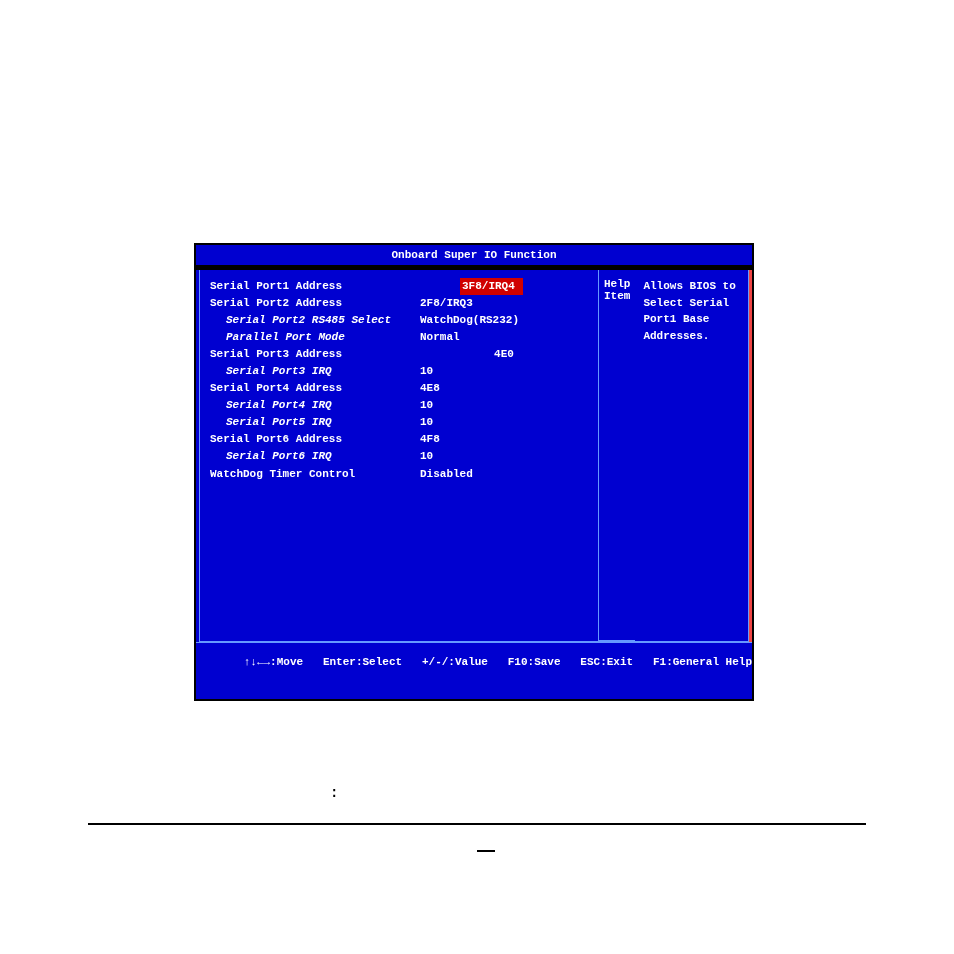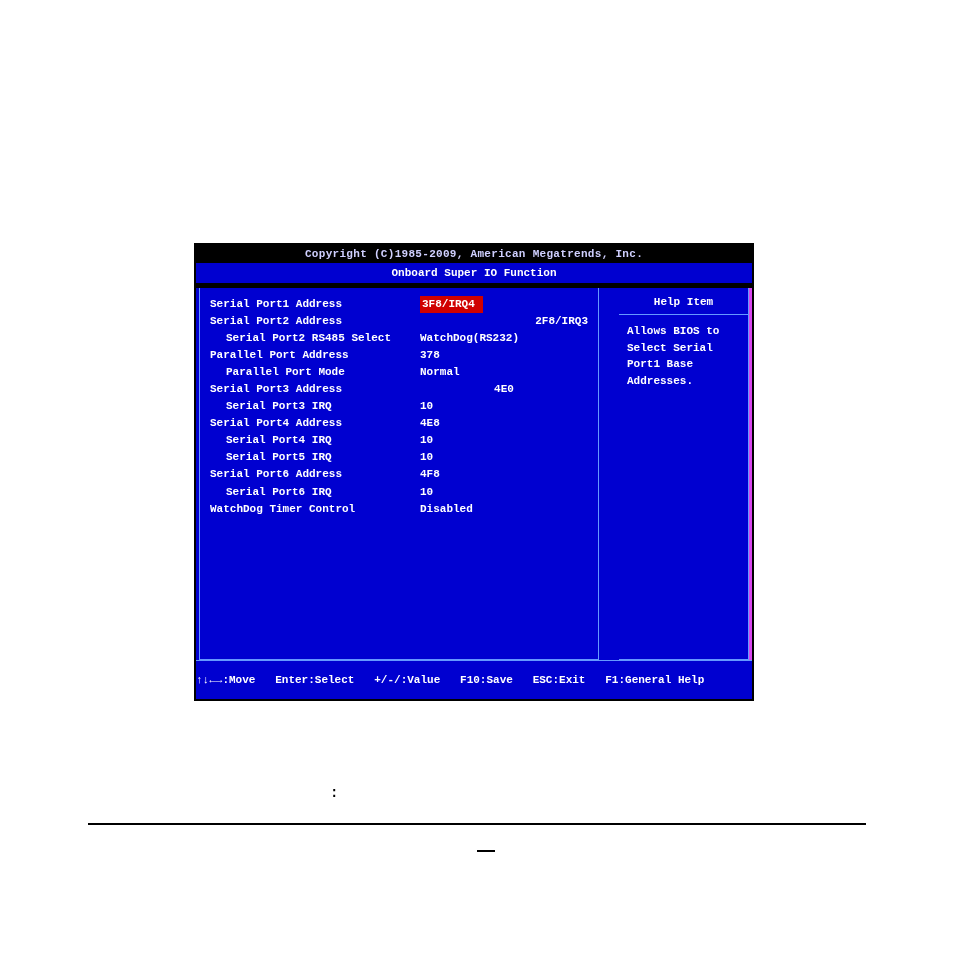--- a/index.html
+++ b/index.html
@@ -36,83 +36,83 @@
       font-size: 11px;
       text-align: center;
       padding: 4px 0;
       border-bottom: 5px solid #000000;
       font-weight: bold;
     }
     .content-wrap {
       display: flex;
       height: calc(100% - 18px - 24px - 40px);
       border-left: 3px solid #0000D0;
-      border-right: 3px solid #d946ef;
-      gap: 20px;
+      border-right: 3px solid #ef4444;
     }
     .main-panel {
       flex: 0 0 400px;
       border: 1px solid #6699ff;
       border-top: none;
       padding: 8px 10px;
       color: #fff;
       font-size: 11px;
       font-weight: bold;
     }
     .help-panel {
       flex: 1;
       border: 1px solid #6699ff;
       border-top: none;
       border-left: none;
       color: #fff;
       font-size: 11px;
       font-weight: bold;
       display: flex;
-      flex-direction: column;
     }
     .help-header {
       text-align: center;
       padding: 8px 5px 6px;
       border-bottom: 1px solid #6699ff;
     }
     .help-body {
       padding: 8px 8px;
       line-height: 1.5;
     }
     .setting-row {
       display: flex;
       line-height: 1.55;
     }
     .setting-label {
       flex: 0 0 210px;
       white-space: pre;
     }
     .setting-label.indent {
       padding-left: 16px;
+      font-style: italic;
     }
     .setting-value {
       flex: 1;
     }
     .setting-value.selected {
       background: #d00000;
       color: #fff;
       padding: 0 8px 0 2px;
       display: inline-block;
       max-width: fit-content;
+      margin-left: 40px;
     }
     .footer {
       height: 40px;
       border-top: 1px solid #6699ff;
       color: #fff;
       font-size: 11px;
       font-weight: bold;
       display: flex;
       flex-direction: column;
       justify-content: center;
-      align-items: flex-start;
+      align-items: flex-end;
       line-height: 1.5;
       padding: 3px 0;
     }
     .footer-line { white-space: pre; }
     
     .below-colon {
       position: absolute;
       left: 330px;
       top: 785px;
       font-size: 14px;
@@ -132,39 +132,34 @@
       left: 477px;
       top: 850px;
       width: 18px;
       border-top: 2px solid #000;
     }
   </style>
 </head>
 <body>
 
 <div class="bios-window">
-  <div class="titlebar">Copyright (C)1985-2009, American Megatrends, Inc.</div>
   <div class="subtitle">Onboard Super IO Function</div>
   <div class="content-wrap">
     <div class="main-panel" id="settings-panel">
         <div class="setting-row">
           <div class="setting-label">Serial Port1 Address</div>
           <div style="flex: 1 1 0%;"><span class="setting-value selected">3F8/IRQ4</span></div>
         </div>
         <div class="setting-row">
           <div class="setting-label">Serial Port2 Address</div>
-          <div style="flex: 1 1 0%; text-align: right;"><span class="setting-value">2F8/IRQ3</span></div>
+          <div style="flex: 1 1 0%;"><span class="setting-value">2F8/IRQ3</span></div>
         </div>
         <div class="setting-row">
           <div class="setting-label indent">Serial Port2 RS485 Select</div>
           <div style="flex: 1 1 0%;"><span class="setting-value">WatchDog(RS232)</span></div>
-        </div>
-        <div class="setting-row">
-          <div class="setting-label">Parallel Port Address</div>
-          <div style="flex: 1 1 0%;"><span class="setting-value">378</span></div>
         </div>
         <div class="setting-row">
           <div class="setting-label indent">Parallel Port Mode</div>
           <div style="flex: 1 1 0%;"><span class="setting-value">Normal</span></div>
         </div>
         <div class="setting-row">
           <div class="setting-label">Serial Port3 Address</div>
           <div style="flex: 1 1 0%; text-align: center;"><span class="setting-value">4E0</span></div>
         </div>
         <div class="setting-row">

